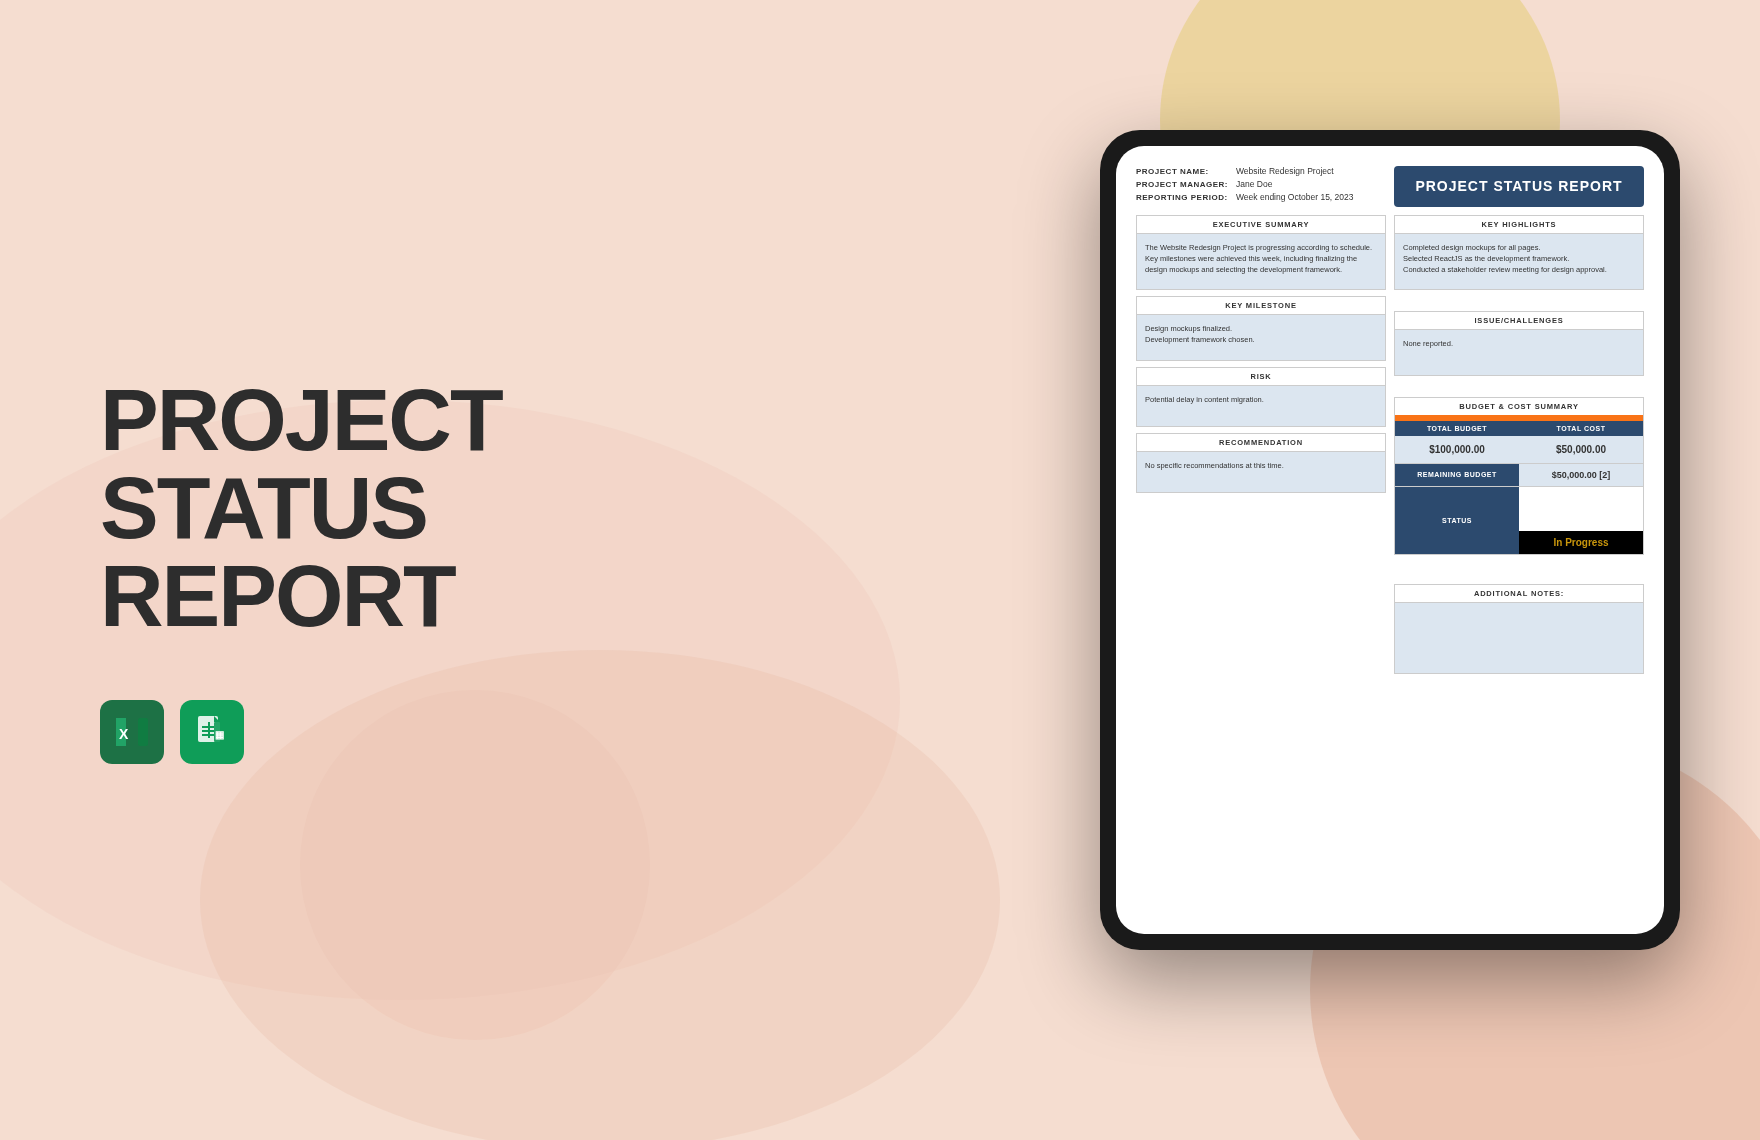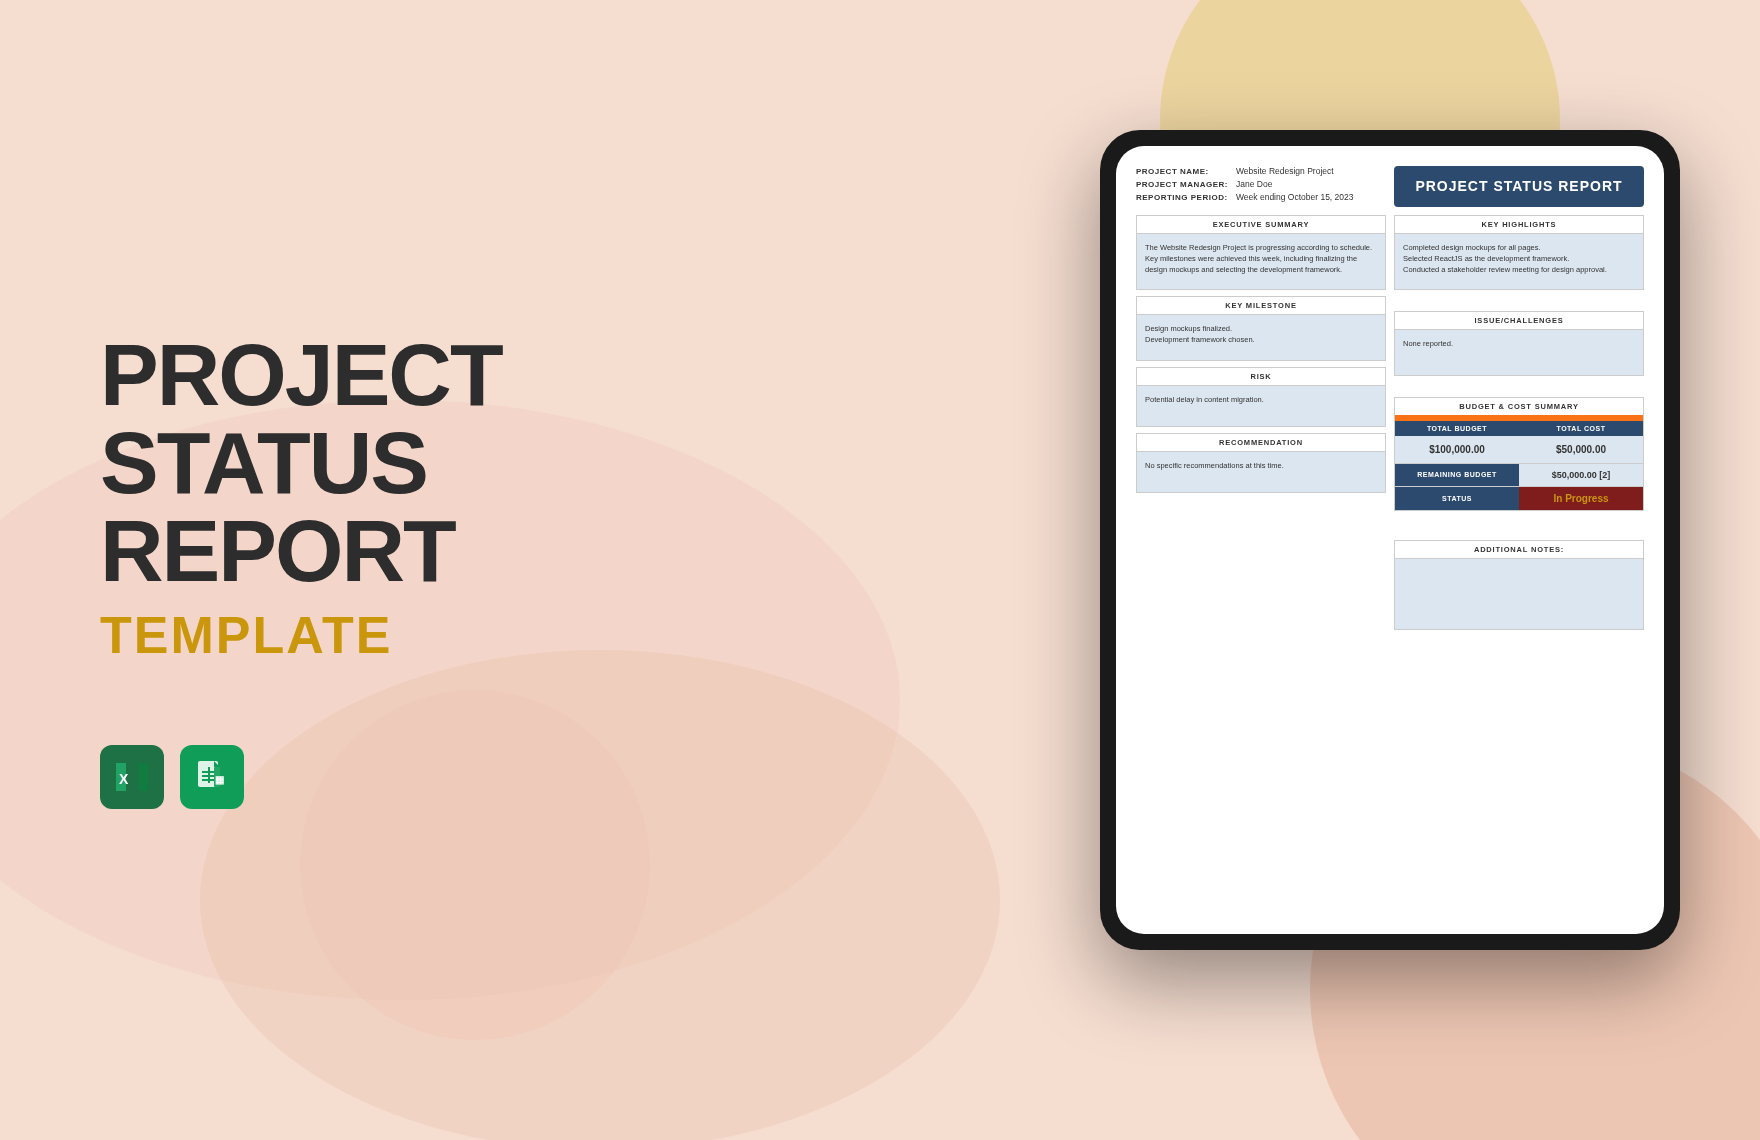--- a/index.html
+++ b/index.html
@@ -291,29 +291,30 @@
       padding: 6px 4px;
       font-size: 7px;
       font-weight: 700;
       letter-spacing: 0.5px;
       display: flex;
       align-items: center;
       justify-content: center;
     }
 
     .status-value {
-      background: #7f1d1d;
+      background: #000000;
       text-align: center;
       padding: 6px 4px;
       font-size: 10px;
       font-weight: 700;
       color: #c9960c;
       display: flex;
       align-items: center;
       justify-content: center;
+      margin-top: 44px;
     }
 
     .additional-notes {
       border: 1px solid #ccc;
       margin-top: 8px;
     }
 
     .signature-section {
       border: 1px solid #ccc;
       margin-top: 0;
@@ -371,21 +372,20 @@
 <div class="bg-shape-peach"></div>
 <div class="bg-shape-light"></div>
 
 <svg class="bg-wave" viewBox="0 0 1760 1140" preserveAspectRatio="none">
   <ellipse cx="400" cy="700" rx="500" ry="300" fill="#f0c8b8" opacity="0.3"></ellipse>
   <ellipse cx="600" cy="900" rx="400" ry="250" fill="#e8b8a0" opacity="0.25"></ellipse>
 </svg>
 
 <div class="left-panel">
   <div class="main-title">PROJECT<br>STATUS<br>REPORT</div>
-  <div class="subtitle">TEMPLATE</div>
 
   <div class="icons-row">
 
     <div class="app-icon excel-icon">
       <svg width="40" height="40" viewBox="0 0 40 40">
         <rect x="4" y="6" width="22" height="28" rx="2" fill="#fff"></rect>
         <rect x="14" y="6" width="12" height="28" rx="0" fill="#1d7145"></rect>
         <polygon points="4,6 4,34 14,34 14,6" fill="#21a366"></polygon>
         <rect x="26" y="6" width="10" height="28" rx="2" fill="#107c42"></rect>
         <text x="7" y="27" font-size="14" font-weight="bold" fill="#fff" font-family="Arial">X</text>

